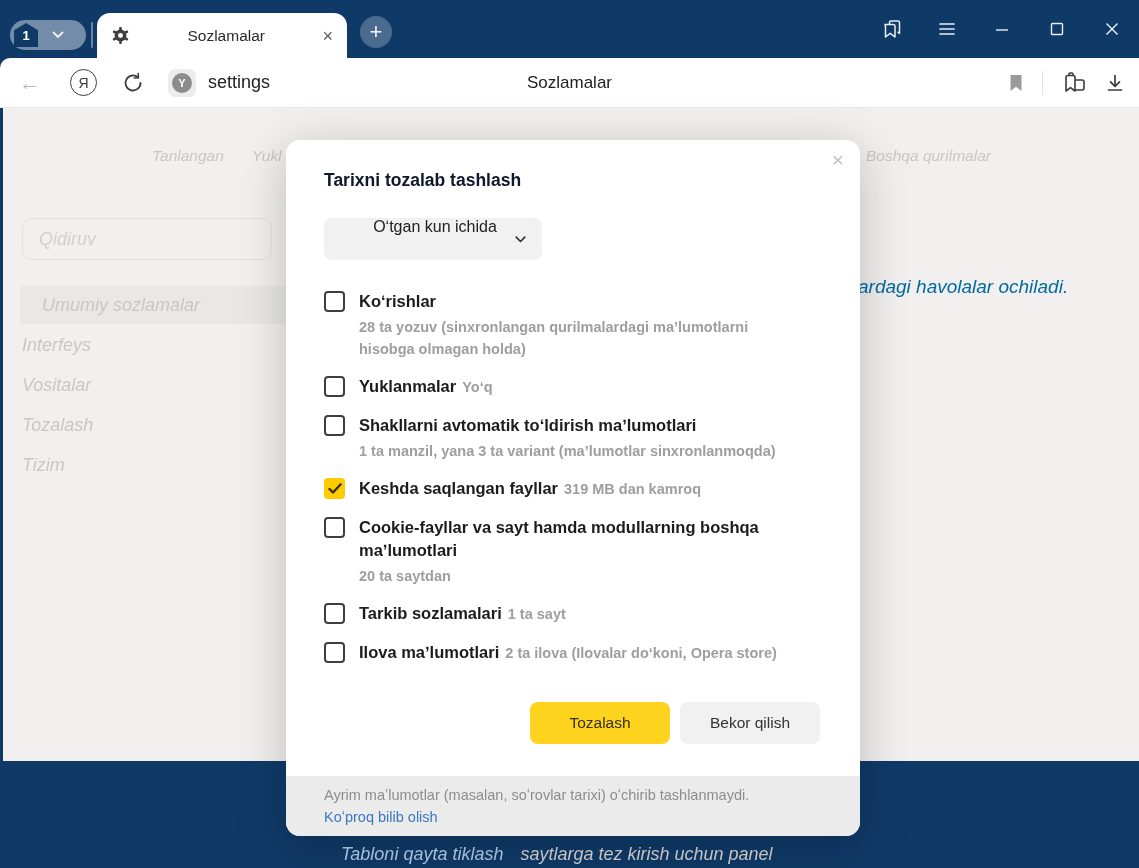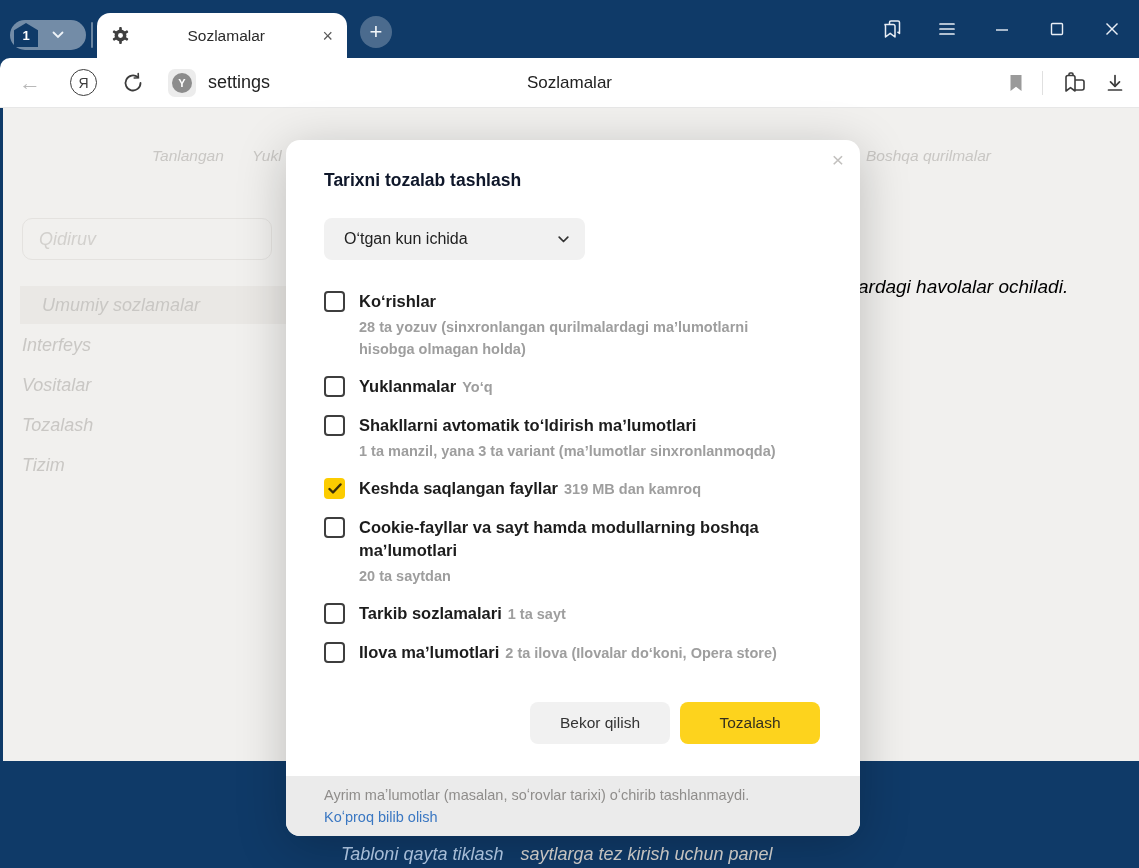--- a/index.html
+++ b/index.html
@@ -47,31 +47,31 @@
   .leftedge { position:absolute; left:0; top:108px; width:3px; height:760px; background:#0f3a68; z-index:3; }
   .bottomedge { position:absolute; left:0; top:864px; width:400px; height:4px; background:#0f3a68; z-index:3; }
   .dimnav { position:absolute; top:39px; font-size:15.5px; color:#c9c7c4; white-space:nowrap; }
   .nav-tanlangan { left:152px; } .nav-yukl { left:252px;text-align:center; } .nav-boshqa { left:866px; }
   .searchbox { position:absolute; left:22px; top:110px; width:250px; height:42px;
     border:1px solid #e4e2df; border-radius:10px; display:flex; align-items:center; padding-left:16px; }
   .searchbox span { font-size:18px; color:#d2d0cd; }
   .sideitem { position:absolute; left:0; width:282px; height:38px; display:flex; align-items:center;
     padding-left:22px; font-size:18px; color:#c9c7c4; white-space:nowrap; }
   .sideitem.active { background:#eae8e5;margin-left:20px; }
-  .dimright { position:absolute; left:858px; top:168px; font-size:19px; color:#000000; white-space:nowrap; }
+  .dimright { position:absolute; left:858px; top:168px; font-size:19px; color:#0369a1; white-space:nowrap; }
   .dimbottom { position:absolute; left:341px; top:736px; font-size:18px; white-space:nowrap; }
   .dimbottom .bl { color:#b5cde9;margin-top:39px; } .dimbottom .bt { color:#d6d4d1; margin-left:12px; }
 
   
   .dialog { position:absolute; left:286px; top:140px; width:574px; height:696px; background:#fff;
     border-radius:14px; box-shadow:0 10px 50px rgba(0,0,0,.22); z-index:10; }
   .dclose { position:absolute; top:8px; right:16px; font-size:21px; color:#c2c0be; }
   .dtitle { padding:30px 38px 0 38px; font-size:17.5px; font-weight:bold; color:#0f172a; }
-  .dropdown { margin:27px 0 0 38px; width:261px; height:42px; background:#f1f1f1; border-radius:8px;
-    display:flex; align-items:center; padding:0 16px 0 20px; }
+  .dropdown { margin:27px 0 0 38px; width:218px; height:42px; background:#f1f1f1; border-radius:8px;
+    display:flex; align-items:center; padding:0 16px 0 20px;flex-direction:column; }
   .dropdown .dval { font-size:16px; color:#222; }
   .dropdown svg { margin-left:auto; }
   .clist { margin:30px 38px 0 38px; }
   .crow { display:flex; gap:14px; margin-bottom:15px; }
   .cb { flex:0 0 auto; width:21px; height:21px; border:2px solid #3e3e3e; border-radius:4px; background:#fff; margin-top:1px; }
   .cb.on { border:none; background:#fccc00; display:flex; align-items:center; justify-content:center; }
   .ctxt { width:470px;font-weight:bold; }
   .cline { font-size:16.5px; color:#1c1c1c; line-height:23px; }
   .cinline { font-size:14.5px; color:#9e9e9e; margin-left:6px; }
   .csub { font-size:14.5px; color:#9e9e9e; line-height:22px; margin-top:3px; max-width:420px; }
@@ -273,22 +273,22 @@
         </div>
         <div class="crow">
           <span class="cb"></span>
           <div class="ctxt">
             <div class="cline"><span>Ilova maʼlumotlari</span><span class="cinline">2 ta ilova (Ilovalar doʻkoni, Opera store)</span></div>
           </div>
         </div>
       </div>
 
     <div class="dbuttons">
+      <button class="btn primary">Tozalash</button>
       <button class="btn secondary">Bekor qilish</button>
-      <button class="btn primary">Tozalash</button>
     </div>
 
     <div class="dfooter">
       <div class="fnote">Ayrim maʼlumotlar (masalan, soʻrovlar tarixi) oʻchirib tashlanmaydi.</div>
       <a class="flink">Koʻproq bilib olish</a>
     </div>
   </div>
 
 </div>
 

